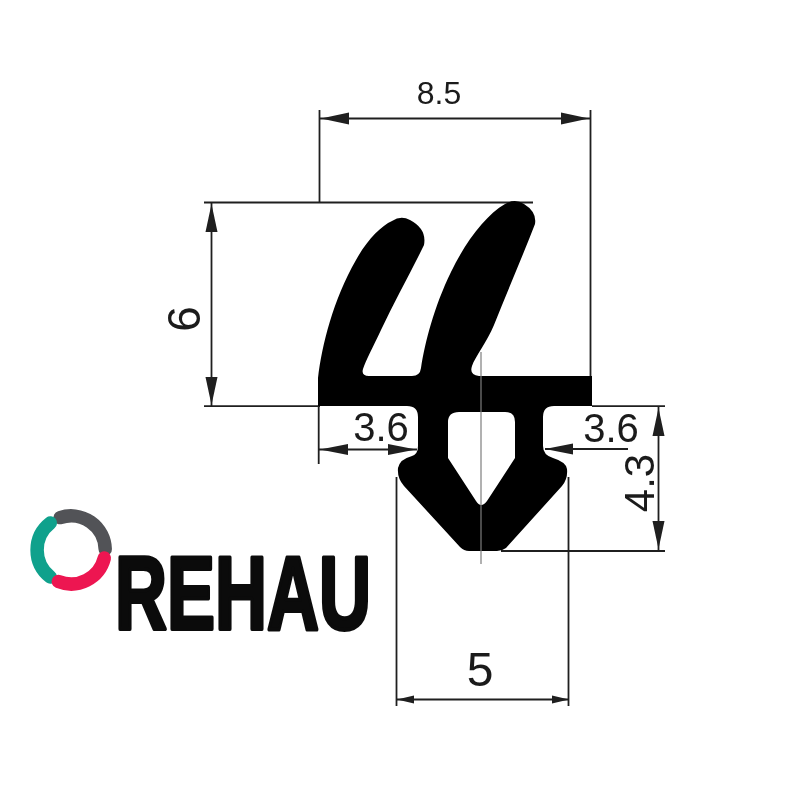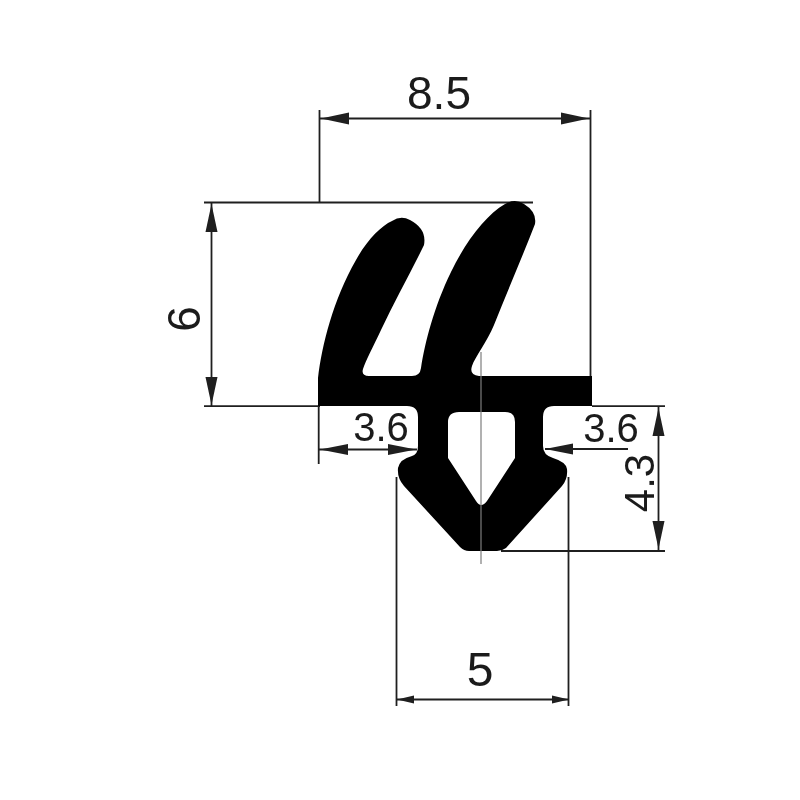--- a/index.html
+++ b/index.html
@@ -7,21 +7,21 @@
     position:relative;width:800px;height:800px;background:#ffffff;
     font-family:"Liberation Sans",sans-serif;overflow:hidden;
   }
   .drawing-svg{position:absolute;left:0;top:0;}
   .dim-label{
     position:absolute;text-align:center;color:#1b1b1b;
     font-family:"Liberation Sans",sans-serif;font-weight:400;
     white-space:nowrap;
   }
   .dim-label.rot{transform:rotate(-90deg);transform-origin:center center;}
-  .lbl-85 {left:389px;top:69px;width:100px;height:48px;line-height:48px;font-size:46px;}
+  .lbl-85 {left:389px;top:69px;width:100px;height:48px;line-height:48px;font-size:32px;}
   .lbl-6  {left:134px;top:294px;width:100px;height:50px;line-height:50px;font-size:46px;}
   .lbl-36l{left:331px;top:405px;width:100px;height:44px;line-height:44px;font-size:40px;}
   .lbl-36r{left:561px;top:406px;width:100px;height:44px;line-height:44px;font-size:40px;}
   .lbl-43 {left:590px;top:459px;width:100px;height:48px;line-height:48px;font-size:42px;}
   .lbl-5  {left:430px;top:644px;width:100px;height:52px;line-height:52px;font-size:48px;}
   .logo{position:absolute;left:26px;top:504px;width:350px;height:130px;}
   .logo-icon{position:absolute;left:0;top:0;}
   .logo-word{position:absolute;left:86px;top:44px;}
 </style>
 </head>
@@ -115,14 +115,26 @@
     </g>
   </svg>
 
   <div class="dim-label lbl-85">8.5</div>
   <div class="dim-label rot lbl-6">6</div>
   <div class="dim-label lbl-36l">3.6</div>
   <div class="dim-label lbl-36r">3.6</div>
   <div class="dim-label rot lbl-43">4.3</div>
   <div class="dim-label lbl-5">5</div>
 
+  <div class="logo">
+    <svg class="logo-icon" width="90" height="92" viewBox="0 0 100 100">
+      <g fill="none" stroke-width="15" stroke-linecap="round">
+        <path d="M 38 14 A 38 38 0 0 1 88 49" stroke="#525357"></path>
+        <path d="M 27 80 A 38 38 0 0 1 27 20" stroke="#0FA18C"></path>
+        <path d="M 87 59 A 38 38 0 0 1 36 85" stroke="#ED1651"></path>
+      </g>
+    </svg>
+    <svg class="logo-word" width="264" height="90" viewBox="0 0 264 90">
+      <text x="3" y="81" font-size="104" font-weight="bold" font-family="Liberation Sans, sans-serif" textLength="256" lengthAdjust="spacingAndGlyphs" fill="#0b0b0b" stroke="#0b0b0b" stroke-width="4" stroke-linejoin="round">REHAU</text>
+    </svg>
+  </div>
 
 </div>
 
 </body></html>

